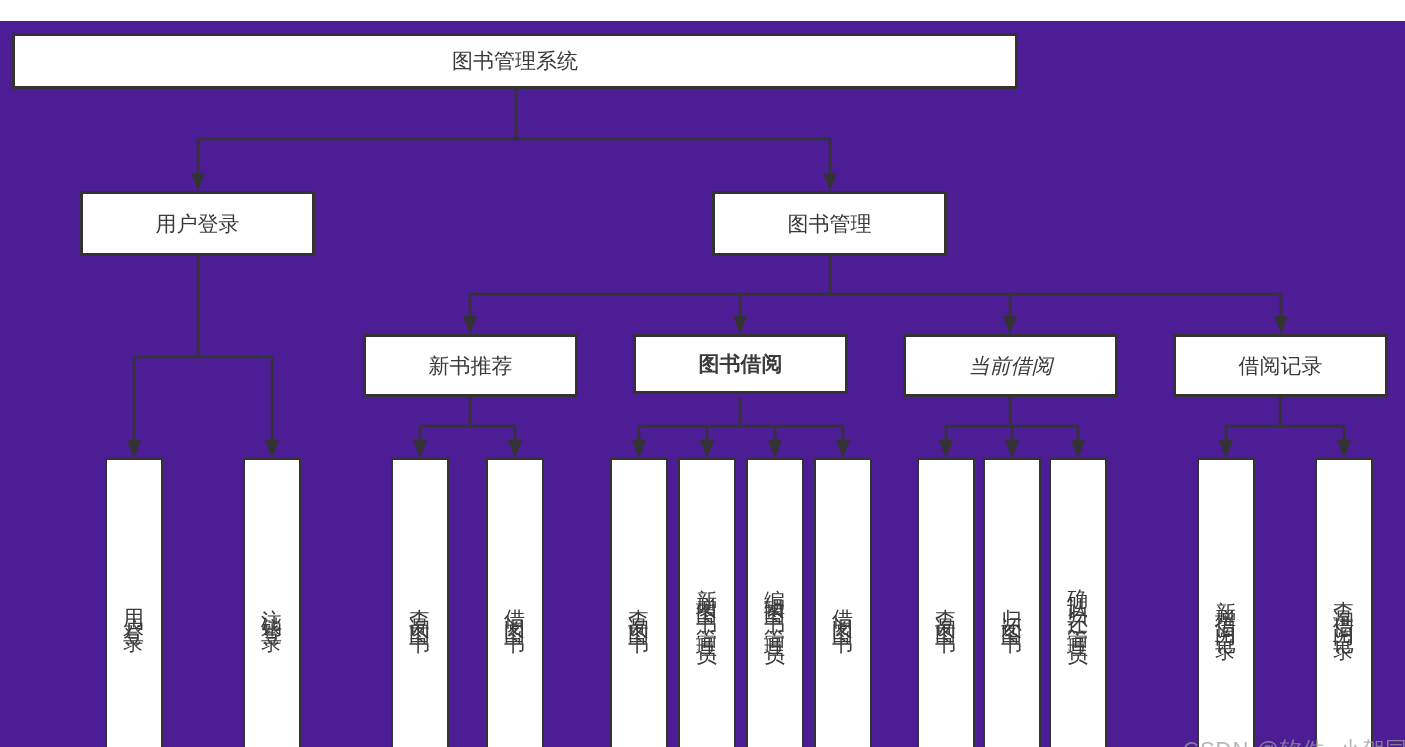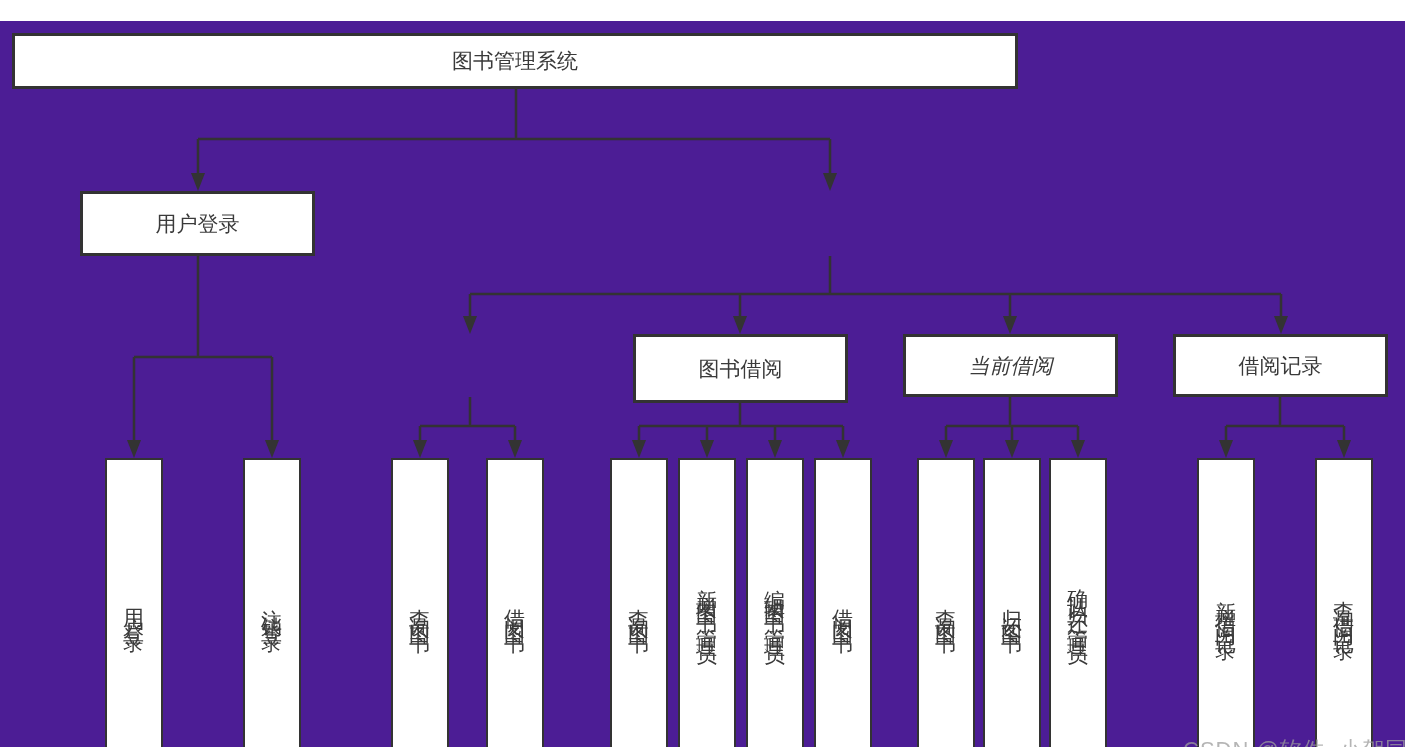--- a/index.html
+++ b/index.html
@@ -109,22 +109,28 @@
     </g>
   </svg>
 
   <div class="box" style="left:12px; top:12px; width:1006px; height:56px;">
     <span>图书管理系统</span>
   </div>
 
   <div class="box" style="left:80px; top:170px; width:235px; height:65px;">
     <span>用户登录</span>
   </div>
+  <div class="box" style="left:712px; top:170px; width:235px; height:65px;">
+    <span>图书管理</span>
+  </div>
 
-  <div class="box" style="left:633px; top:313px; width:215px; height:69px;">
+  <div class="box" style="left:363px; top:313px; width:215px; height:63px;">
+    <span>新书推荐</span>
+  </div>
+  <div class="box" style="left:633px; top:313px; width:215px; height:60px;font-weight:bold;">
     <span>图书借阅</span>
   </div>
   <div class="box" style="left:903px; top:313px; width:215px; height:63px;font-style:italic;">
     <span>当前借阅</span>
   </div>
   <div class="box" style="left:1173px; top:313px; width:215px; height:63px;">
     <span>借阅记录</span>
   </div>
 
   <div class="box leaf" style="left:105px;">

